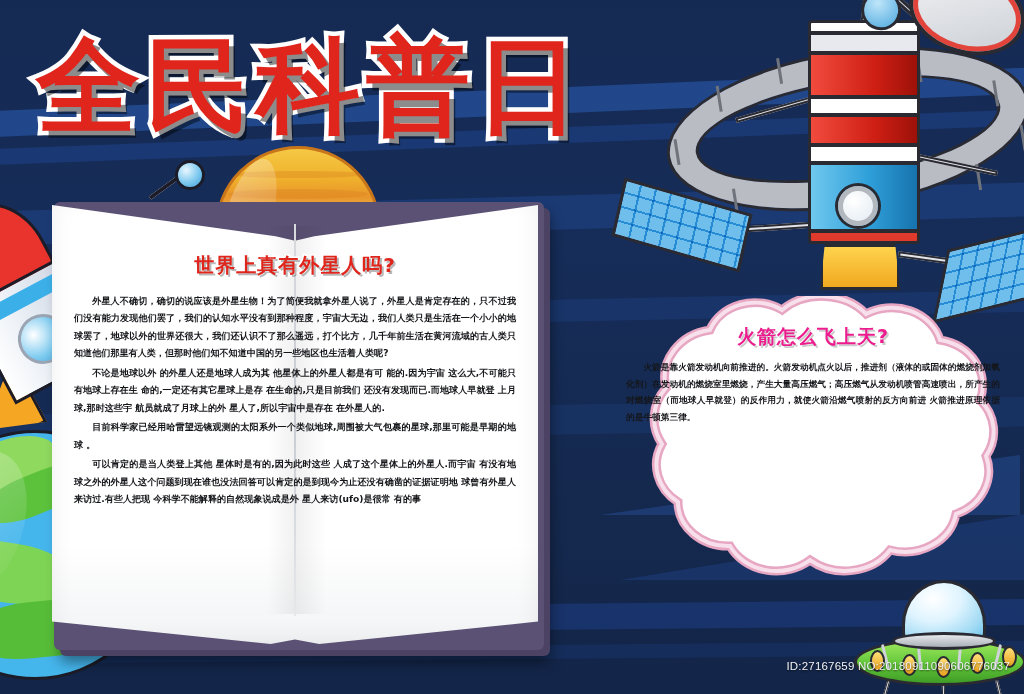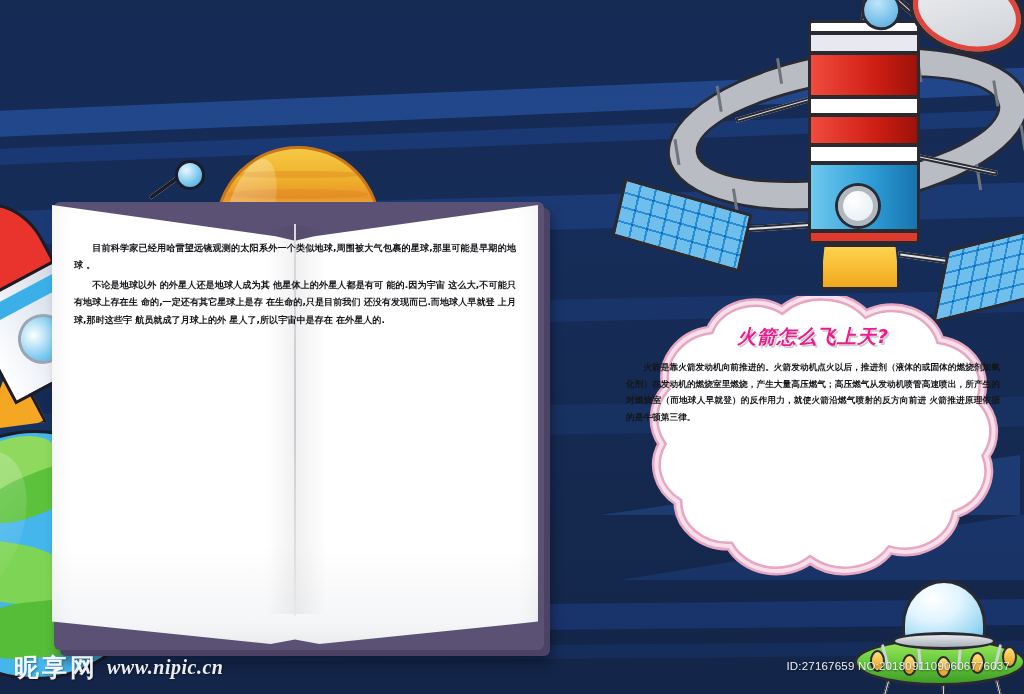--- a/index.html
+++ b/index.html
@@ -109,21 +109,21 @@
     font-family:"DejaVu Sans","Liberation Sans",sans-serif;}
 
   
   .cloud-wrap{position:absolute;left:596px;top:296px;width:440px;height:312px;z-index:6;}
   .cloud-wrap svg{position:absolute;inset:0;}
   .cloud-text{position:absolute;left:24px;top:20px;width:386px;height:272px;padding:0 6px;}
   .cloud-text h2{
     margin:8px 0 9px 0;text-align:center;font-size:19px;font-weight:700;letter-spacing:1px;
     color:#ec1c8e;-webkit-text-stroke:3px #ffffff;paint-order:stroke fill;
     text-shadow:2px 2px 0 rgba(0,0,0,.2);
-    font-family:"DejaVu Sans","Liberation Sans",sans-serif;font-style:italic;}
+    font-family:"DejaVu Sans","Liberation Sans",sans-serif;}
   .cloud-text p{margin:0 0 2px 0;font-size:8.7px;line-height:1.92;color:#15161a;
     text-align:justify;text-indent:2em;font-weight:700;
     font-family:"DejaVu Sans","Liberation Sans",sans-serif;}
 
   
   .station{position:absolute;left:640px;top:-14px;width:400px;height:350px;z-index:4;}
   .ring{position:absolute;left:28px;top:68px;width:360px;height:150px;border-radius:50%;
     border:26px solid #b9bcc2;transform:rotate(-9deg);
     background:transparent;box-shadow:0 0 0 3px #2a2a33, inset 0 0 0 3px #2a2a33;}
   .ring-seg{position:absolute;left:28px;top:68px;width:360px;height:150px;transform:rotate(-9deg);}
@@ -275,32 +275,36 @@
     <div class="nozzle"></div>
     <div class="dish">
       <div class="arm"></div>
         <div class="mount"></div>
         <div class="bowl"></div>
     </div>
     <div class="panel-arm a2"></div>
     <div class="panel p2"></div>
   </div>
 
+  <div class="poster-title">全民科普日</div>
 
   <div class="book">
     <div class="cover"></div>
     <div class="cover2"></div>
     <div class="pages"></div>
     <div class="shadeL"></div>
     <div class="shadeR"></div>
     <div class="gutter"></div>
 
     <div class="article">
+      <h2>世界上真有外星人吗?</h2>
+      <p>外星人不确切，确切的说应该是外星生物！为了简便我就拿外星人说了，外星人是肯定存在的，只不过我们没有能力发现他们罢了，我们的认知水平没有到那种程度，宇宙大无边，我们人类只是生活在一个小小的地球罢了，地球以外的世界还很大，我们还认识不了那么遥远，打个比方，几千年前生活在黄河流域的古人类只知道他们那里有人类，但那时他们知不知道中国的另一些地区也生活着人类呢?</p>
+      <p>不论是地球以外 的外星人还是地球人成为其 他星体上的外星人都是有可 能的.因为宇宙 这么大,不可能只有地球上存在生 命的,一定还有其它星球上是存 在生命的,只是目前我们 还没有发现而已.而地球人早就登 上月球,那时这些宇 航员就成了月球上的外 星人了,所以宇宙中是存在 在外星人的.</p>
       <p>目前科学家已经用哈雷望远镜观测的太阳系外一个类似地球,周围被大气包裹的星球,那里可能是早期的地球 。</p>
-      <p>不论是地球以外 的外星人还是地球人成为其 他星体上的外星人都是有可 能的.因为宇宙 这么大,不可能只有地球上存在生 命的,一定还有其它星球上是存 在生命的,只是目前我们 还没有发现而已.而地球人早就登 上月球,那时这些宇 航员就成了月球上的外 星人了,所以宇宙中是存在 在外星人的.</p>
+      <p>可以肯定的是当人类登上其他 星体时是有的,因为此时这些 人成了这个星体上的外星人.而宇宙 有没有地球之外的外星人这个问题到现在谁也没法回答可以肯定的是到现今为止还没有确凿的证据证明地 球曾有外星人来访过.有些人把现 今科学不能解释的自然现象说成是外 星人来访(ufo)是很常 有的事</p>
     </div>
   </div>
 
   <div class="cloud-wrap">
     <svg viewBox="0 0 440 312">
       <path d="M70,92
                a54,48 0 0,1 44,-58
                a48,42 0 0,1 72,-20
                a56,46 0 0,1 84,4
                a50,44 0 0,1 74,26
@@ -346,19 +350,15 @@
     <div class="rib" style="left:100px;transform:rotate(5deg)"></div>
     <div class="rib" style="left:138px;transform:rotate(14deg)"></div>
     <div class="light" style="left:12px"></div>
     <div class="light" style="left:44px;top:70px"></div>
     <div class="light" style="left:78px;top:72px"></div>
     <div class="light" style="left:112px;top:68px"></div>
     <div class="light" style="left:144px;top:62px"></div>
     <div class="collar"></div>
   </div>
 
-  <div class="wm">
-    <span class="logo">昵享网</span>
-    <span class="url">www.nipic.cn</span>
-  </div>
   <div class="idtext">ID:27167659 NO:20180911090606776037</div>
 
 </div>
 
 </body></html>

